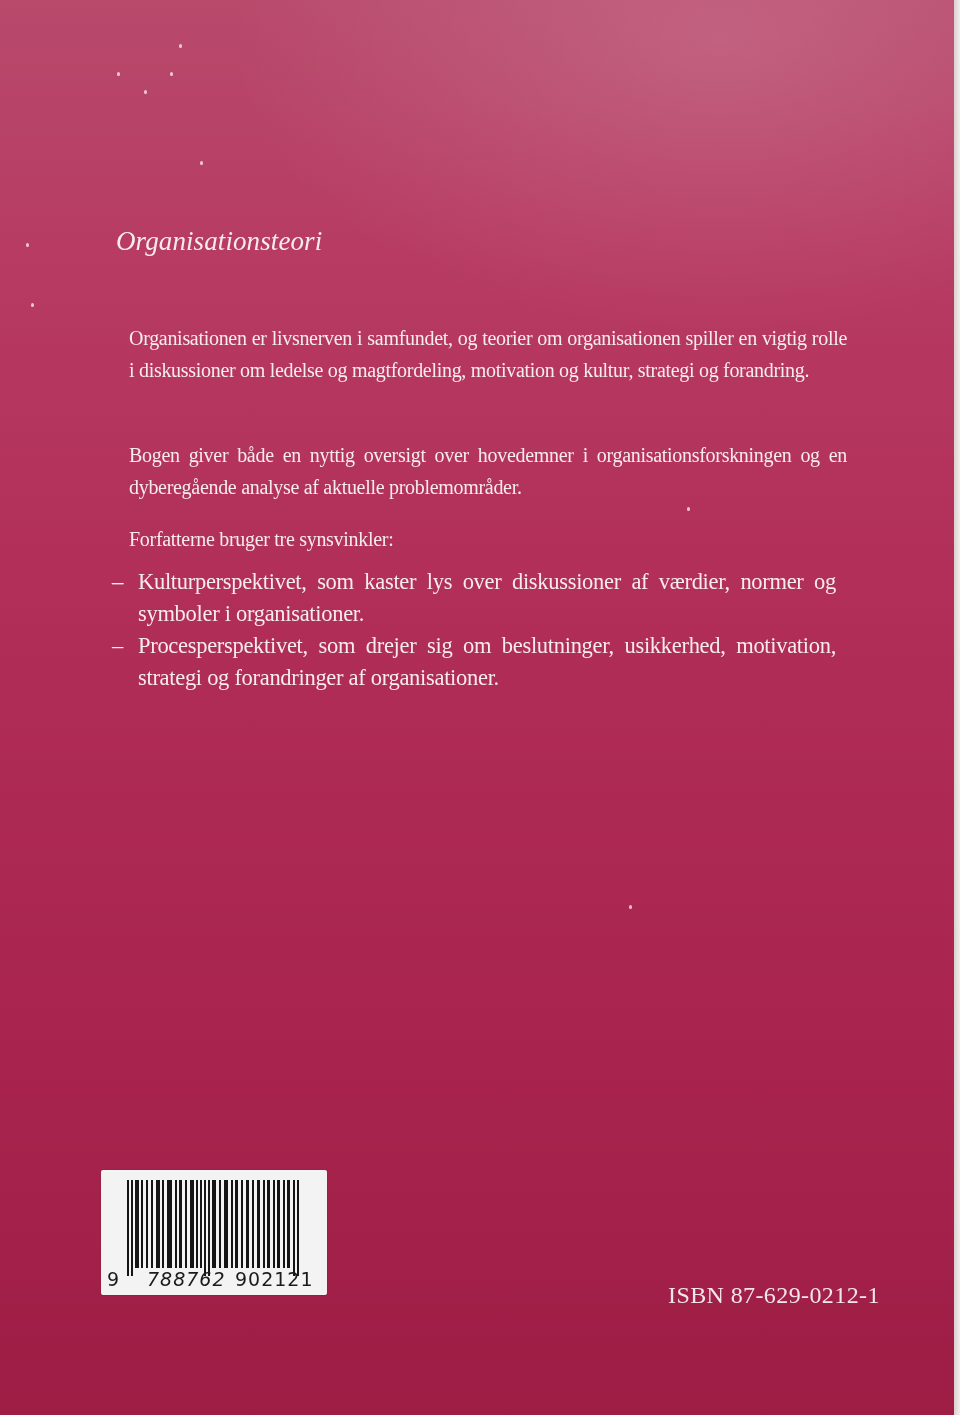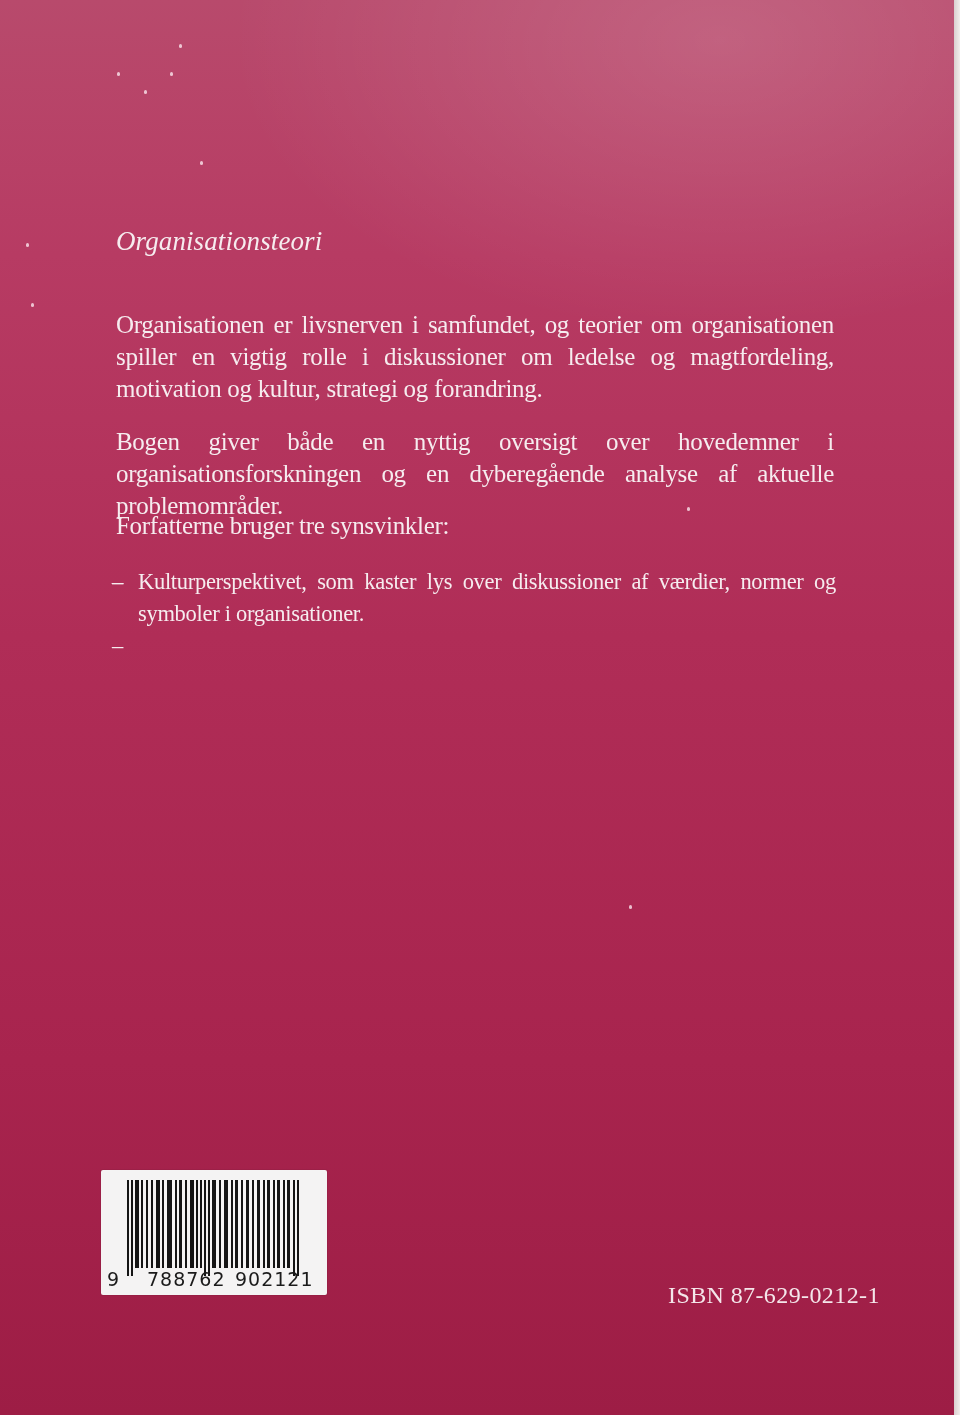--- a/index.html
+++ b/index.html
@@ -48,23 +48,23 @@
       letter-spacing: 0.1px;
       margin: 0;
       font-weight: normal;
       white-space: nowrap;
       font-style: italic;
     }
     .para {
       position: absolute;
       left: 116px;
       width: 718px;
-      font-size: 25px;
+      font-size: 20px;
       line-height: 32px;
-      margin: 0;
+      margin: 13px;
       text-align: justify;
       text-align-last: left;
       letter-spacing: -0.3px;
     }
     .p1 { top: 309px; }
     .p2 { top: 426px; }
     .p3 { top: 510px; }
     .p4 { top: 784px; }
 
     .persp-list {
@@ -110,21 +110,21 @@
       position: absolute;
       left: 6px;
       top: 98px;
       font-family: "DejaVu Sans", sans-serif;
       font-size: 19px;
       color: #1b1b1b;
       letter-spacing: 1px;
       white-space: nowrap;
     }
     .bd-lead { position: absolute; left: 0; top: 0; }
-    .bd-left { position: absolute; left: 40px; top: 0; }
+    .bd-left { position: absolute; left: 40px; top: 0; font-style: italic; }
     .bd-right { position: absolute; left: 128px; top: 0; }
 
     .isbn {
       position: absolute;
       left: 668px;
       top: 1282px;
       font-size: 24px;
       letter-spacing: 0.4px;
       white-space: nowrap;
       color: #f4e6ea;
@@ -154,20 +154,21 @@
   <ul class="persp-list">
     <li>
       <span class="dash">–</span>
     </li>
     <li>
       <span class="dash">–</span>
       <span>Kulturperspektivet, som kaster lys over diskussioner af værdier, normer og symboler i organisationer.</span>
     </li>
     <li>
       <span class="dash">–</span>
+      <span>Procesperspektivet, som drejer sig om beslutninger, usikkerhed, motivation, strategi og forandringer af organisationer.</span>
     </li>
   </ul>
 
 
   <div class="barcode-box">
     <svg class="barcode-svg" width="226" height="125" viewBox="0 0 226 125">
       <g fill="#151515">
 
         <rect x="26" y="10" width="2" height="96"></rect>
         <rect x="30" y="10" width="2" height="96"></rect>

